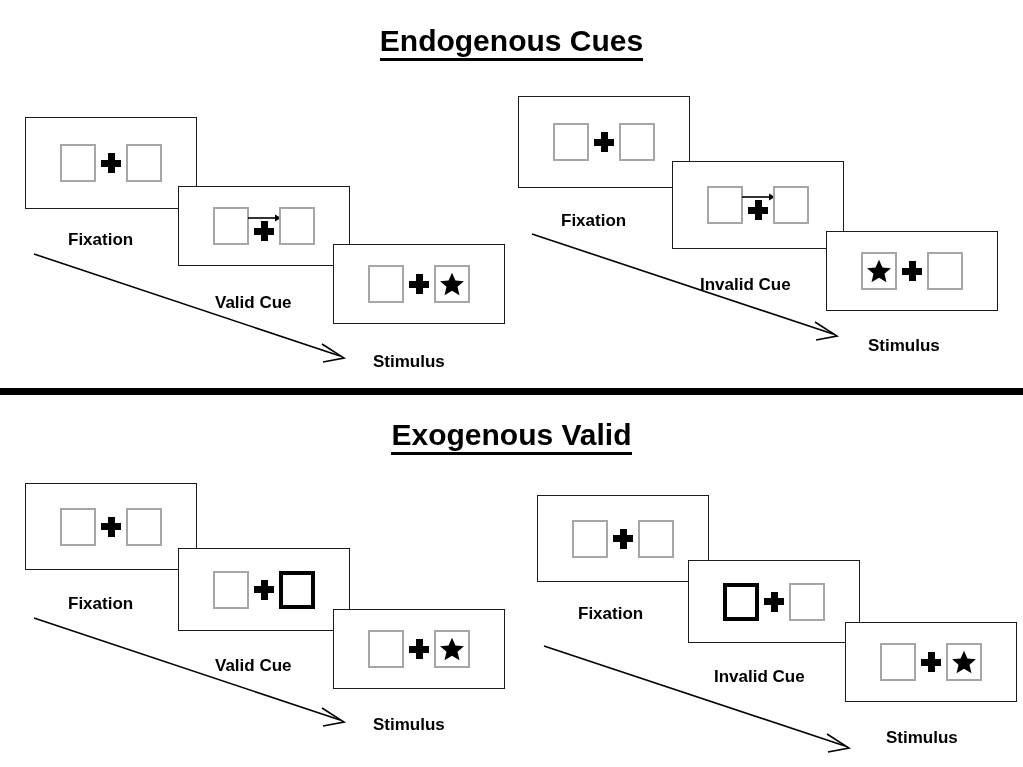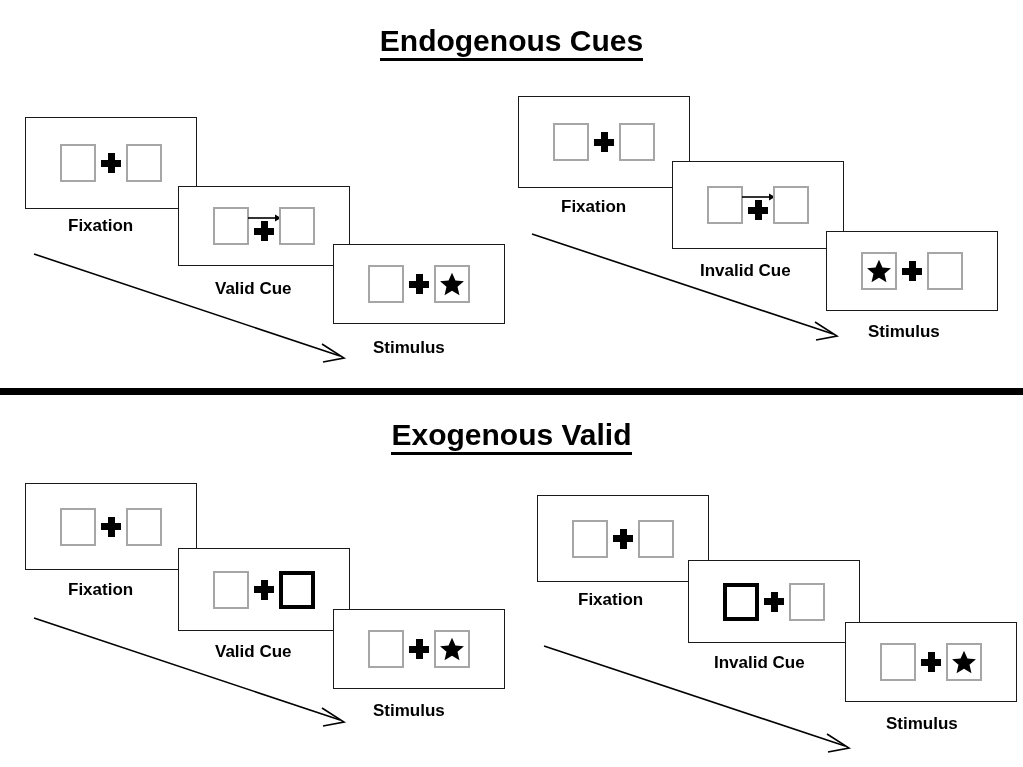--- a/index.html
+++ b/index.html
@@ -117,20 +117,21 @@
     height: 12px;
   }
 
   
   .step-label {
     position: absolute;
     font-weight: bold;
     font-size: 17px;
     white-space: nowrap;
     color: #000;
+    margin-top: 14px;
   }
 
   
   .timeline-arrow {
     position: absolute;
     overflow: visible;
   }
 </style>
 </head>
 <body>

